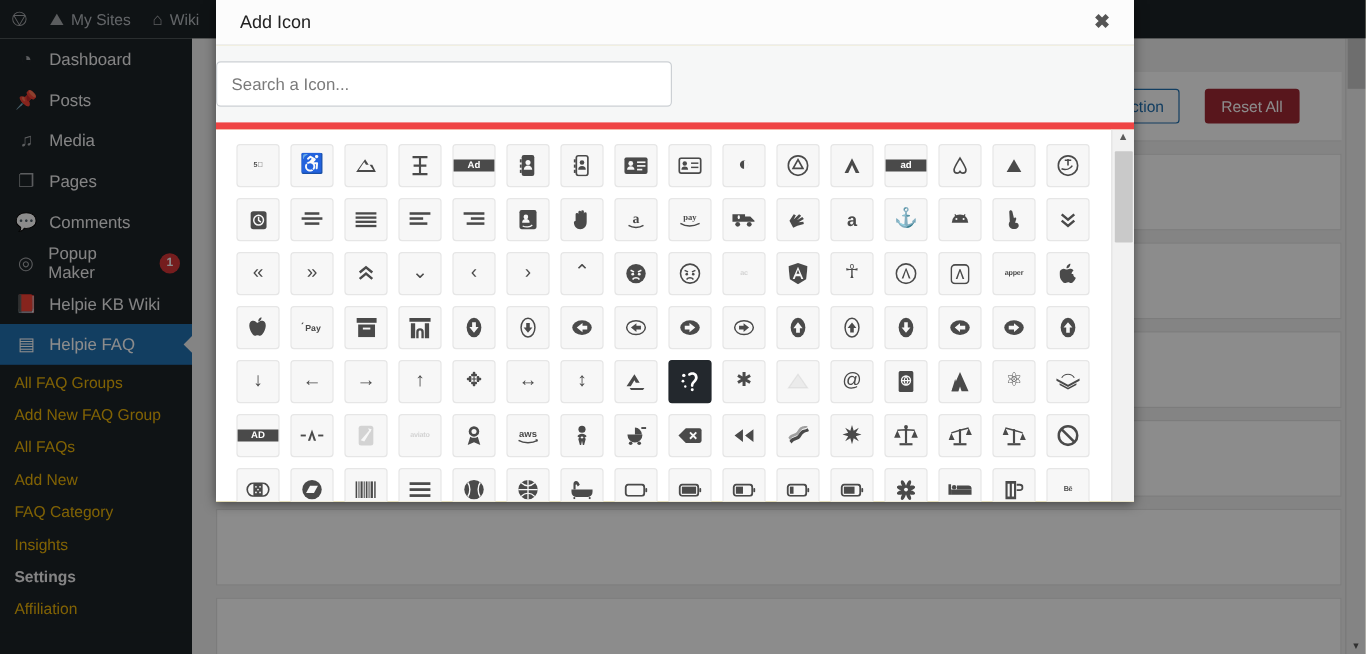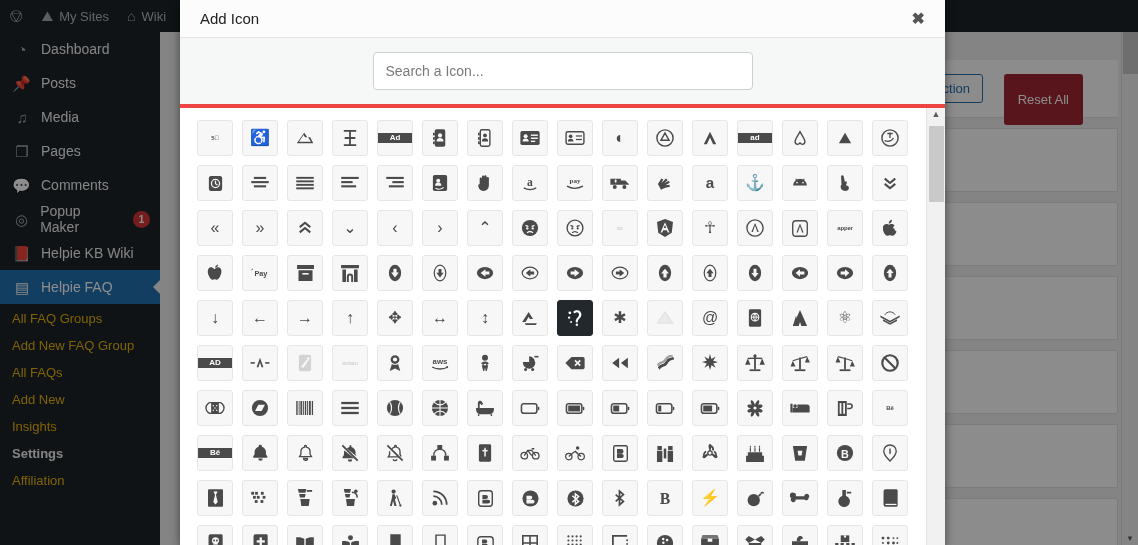--- a/index.html
+++ b/index.html
@@ -76,21 +76,21 @@
     border-bottom: 1px solid #e2e2e2;
   }
   .bg-btn-outline {
     position: absolute; right: 135px; top: 14px;
     padding: 6px 12px; font-size: 13px; color: #2271b1;
     border: 1px solid #2271b1; border-radius: 3px;
     background: #fff; white-space: nowrap;
   }
   .bg-btn-danger {
     position: absolute; right: 35px; top: 14px;
-    padding: 18px 14px; font-size: 13px; color: #fff;
+    padding: 7px 14px; font-size: 13px; color: #fff;
     background: #a02834; border-radius: 3px; white-space: nowrap;
   }
   .bg-card {
     position: absolute; left: 20px; width: 938px;
     background: #fff; border: 1px solid #e2e2e2;
   }
   #bg-scroll {
     position: absolute; right: 0; top: 0; width: 17px; height: 513px;
     background: #f1f1f1; border-left: 1px solid #dcdcdc;
   }
@@ -106,40 +106,40 @@
   
   #overlay {
     position: absolute; top: 0; left: 0;
     width: 1138px; height: 545px;
     background: rgba(0,0,0,0.45); z-index: 20;
   }
 
   
   #modal {
     position: absolute; top: 0; left: 180px;
-    width: 765px; height: 545px;
+    width: 765px; height: 418px;
     background: #fde047; z-index: 30;
     display: flex; flex-direction: column;
     box-shadow: 0 3px 9px rgba(0,0,0,.5);
   }
   .modal-header {
     height: 38px; flex: 0 0 38px;
     border-bottom: 1px solid #e5e5e5;
     display: flex; align-items: center;
     padding: 0 14px 0 20px; background: #fcfcfc;
   }
   .modal-title { font-size: 15px; color: #222; font-weight: 400; }
   .modal-close {
     margin-left: auto; font-size: 16px; color: #555;
     line-height: 1; padding: 4px 6px; font-weight: bold;
   }
   .modal-search-zone {
     flex: 0 0 70px; background: #f6f7f7;
-    display: flex; align-items: center; justify-content: center;
-    border-bottom: 4px solid #ef4444;
+    display: flex; align-items: center; 
+    border-bottom: 6px solid #ef4444;
   }
   #icon-search {
     width: 380px; height: 38px;
     padding: 0 12px; font-size: 14px;
     font-family: "Liberation Sans", sans-serif;
     color: #444; border: 1px solid #ccd0d4; border-radius: 4px;
     background: #fff; outline: none;
   }
   #icon-search::placeholder { color: #7a7a7a; }
 
@@ -241,20 +241,21 @@
       <div class="menu-top current">
         <span class="mi">▤</span>
         <span>Helpie FAQ</span>
       </div>
     </div>
   <div class="submenu" id="submenu-list">
       <a class="">All FAQ Groups</a>
       <a class="">Add New FAQ Group</a>
       <a class="">All FAQs</a>
       <a class="">Add New</a>
+      <a class="">FAQ Category</a>
       <a class="">Insights</a>
       <a class="cur">Settings</a>
       <a class="">Affiliation</a>
     </div>
 </div>
 
 <div id="wp-adminbar">
   <div class="ab-item">
     <span class="wp-logo-glyph">⎊</span>
   </div>

